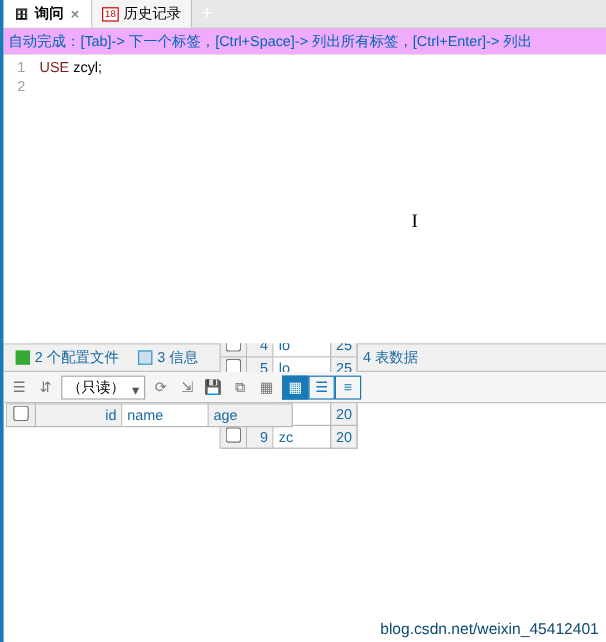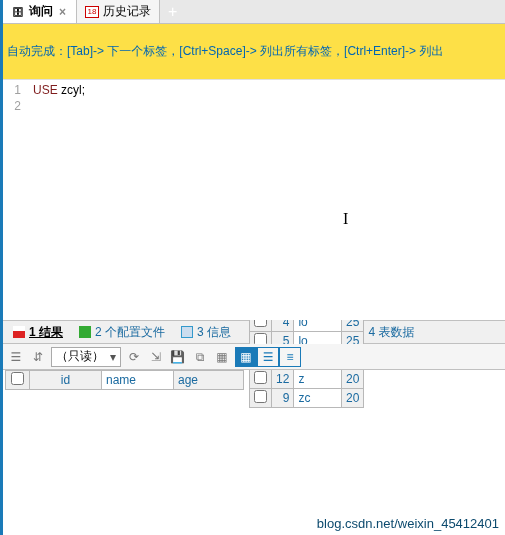--- a/index.html
+++ b/index.html
@@ -4,41 +4,41 @@
 <style>
 *{box-sizing:border-box;margin:0;padding:0;font-family:"Microsoft YaHei",Arial,sans-serif;font-size:12px}
 body{width:505px;height:535px;border-left:3px solid #1a7ab8;display:flex;flex-direction:column;background:#fff;overflow:hidden}
 .top-tabs{display:flex;align-items:center;background:#e8e8e8;border-bottom:1px solid #c0c0c0;height:24px}
 .tab{display:flex;align-items:center;gap:4px;padding:3px 8px;border-right:1px solid #c0c0c0;background:#f5f5f5;height:100%;cursor:pointer}
 .tab.active{background:#fff;font-weight:bold}
 .tab-ico{width:14px;height:14px;display:inline-flex;align-items:center;justify-content:center;font-size:9px}
 .tab-close{color:#888;padding:0 2px}
 .hist-ico{background:#fff;border:1px solid #c00;color:#c00;font-size:8px;width:14px;height:12px;line-height:10px;text-align:center}
 .plus{color:#fff;font-size:16px;padding:0 8px;cursor:pointer}
-.hint-bar{background:#fde047;border-bottom:1px solid #e0e0e0;padding:19px 4px;color:#0066b3;white-space:nowrap;overflow:hidden}
+.hint-bar{background:#f0abfc;border-bottom:1px solid #e0e0e0;padding:2px 4px;color:#0066b3;white-space:nowrap;overflow:hidden}
 .editor{flex:0 0 240px;display:flex;background:#fff;font-family:Consolas,monospace;position:relative}
 .gutter{width:22px;text-align:right;padding:2px 4px 0 0;color:#a0a0a0;background:#fff}
 .gutter div{height:16px;line-height:16px}
 .code{flex:1;padding:2px 0 0 8px}
 .code-line{height:16px;line-height:16px;white-space:pre}
 .kw{color:#7f1d1d}
 .sel{background:#1a7ab8;color:#fff}
 .caret{position:absolute;left:340px;top:130px;font-family:serif;color:#000;font-size:16px}
 .result-tabs{display:flex;align-items:center;background:#f0f0f0;border-top:1px solid #c0c0c0;border-bottom:1px solid #c0c0c0;height:24px;padding-left:2px}
 .rtab{display:flex;align-items:center;gap:4px;padding:0 8px;color:#1a6aa0;cursor:pointer;height:100%}
 .rtab.active{font-weight:bold;color:#000}
 .rico{width:12px;height:12px;display:inline-block}
 .rico.red{background:linear-gradient(#fff 40%,#d22 40%)}
 .rico.grn{background:#3a3}
 .rico.blu{border:1px solid #39c;background:#cde}
 .rico.grid{background:repeating-linear-gradient(90deg,#39c 0 2px,#fff 2px 4px)}
 .rico.orange{background:#f80}
 .toolbar{display:flex;align-items:center;gap:4px;background:#f5f5f5;border-bottom:1px solid #c0c0c0;height:26px;padding:0 4px}
 .tool-btn{width:18px;height:18px;display:inline-flex;align-items:center;justify-content:center;color:#777;border:1px solid transparent;cursor:pointer}
-.ro-select{display:flex;align-items:center;border:1px solid #aaa;background:#fff;height:20px;padding:0 4px}
+.ro-select{display:flex;align-items:flex-end;border:1px solid #aaa;background:#fff;height:20px;padding:0 4px}
 .ro-select .dd{color:#555;padding-left:6px}
 .view-toggle{display:flex;gap:0}
 .view-toggle .vbtn{width:22px;height:20px;border:1px solid #1a7ab8;display:flex;align-items:center;justify-content:center;color:#1a7ab8}
 .view-toggle .vbtn.active{background:#1a7ab8;color:#fff}
 .grid{display:table;border-left:1px solid #b8b8b8;margin:0 0 0 2px}
 .row{display:table-row}
 .cell{display:table-cell;border-right:1px solid #b8b8b8;border-bottom:1px solid #b8b8b8;padding:1px 4px;height:19px;vertical-align:middle}
 .hd{background:#e6e6e6;color:#1a6aa0;border-top:1px solid #b8b8b8}
 .ck{width:24px;background:#eee;text-align:center}
 .ck input{margin:0}
@@ -73,24 +73,20 @@
     <div>1</div>
     <div>2</div>
   </div>
   <div class="code">
     <div class="code-line"><span class="kw">USE</span><span> zcyl;</span></div>
   </div>
   <span class="caret">I</span>
 </div>
 
 <div class="result-tabs">
-  <div class="rtab active">
-      <span class="rico red"></span>
-      <u>1 结果</u>
-    </div>
   <div class="rtab">
       <span class="rico grn"></span>
       <span>2 个配置文件</span>
     </div>
   <div class="rtab">
       <span class="rico blu"></span>
       <span>3 信息</span>
     </div>
   <div class="rtab">
       <span class="rico grid">
@@ -163,19 +159,19 @@
     <span class="vbtn active">▦</span>
     <span class="vbtn">☰</span>
     <span class="vbtn">≡</span>
   </div>
 </div>
 
 <div class="wrap">
   <div class="grid">
     <div class="row">
       <div class="cell hd ck"><input type="checkbox" style=""></div>
-      <div class="cell hd col-id" style="text-align:center">id</div>
+      <div class="cell hd col-id" style="text-align:right">id</div>
       <div class="cell hd col-name">name</div>
       <div class="cell hd col-age" style="text-align:left">age</div>
     </div>
   </div>
   <div class="watermark">blog.csdn.net/weixin_45412401</div>
 </div>
 
 </body></html>

